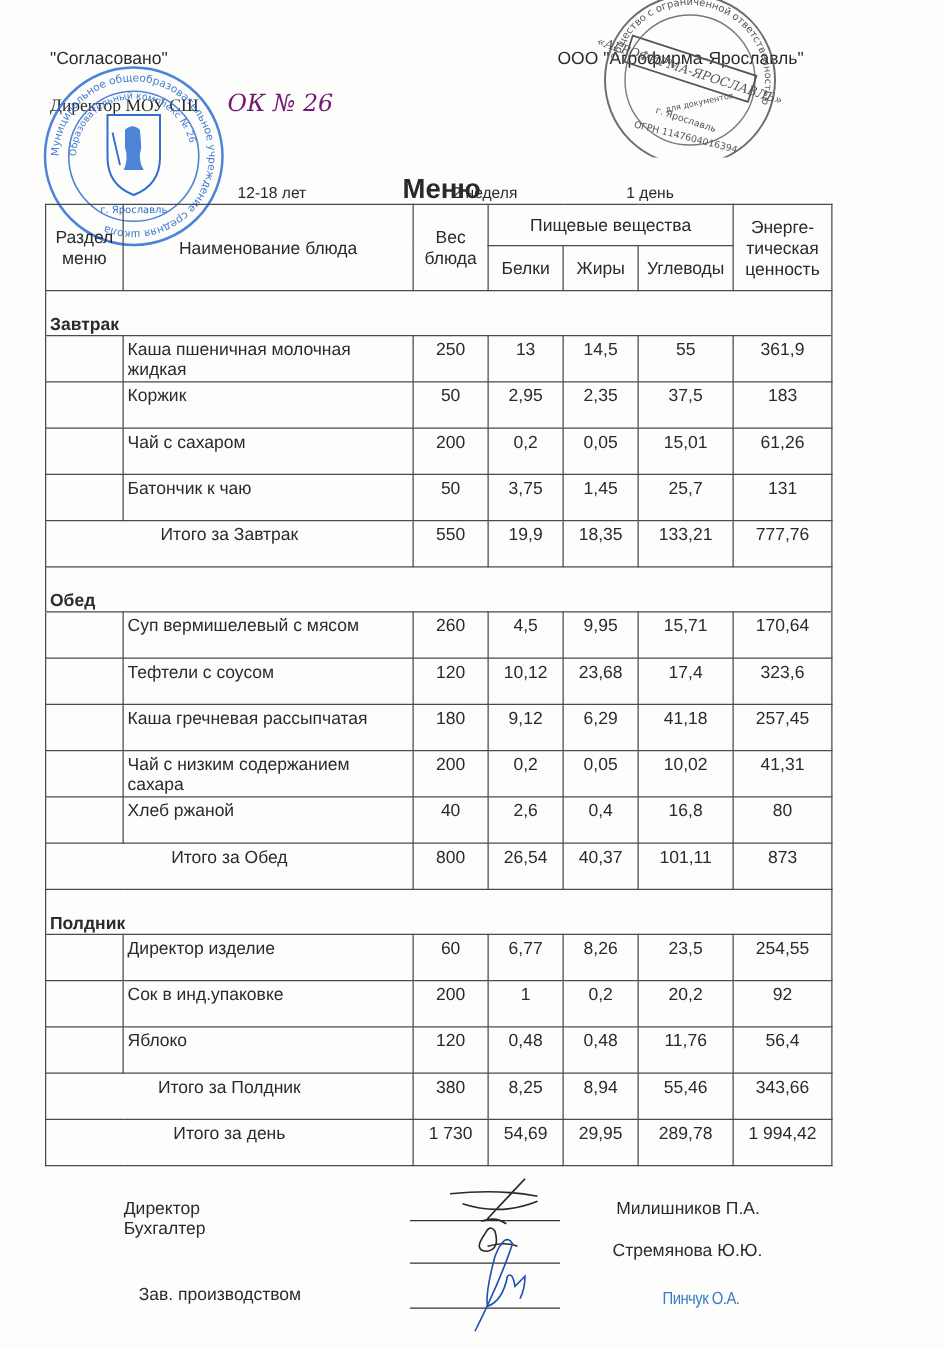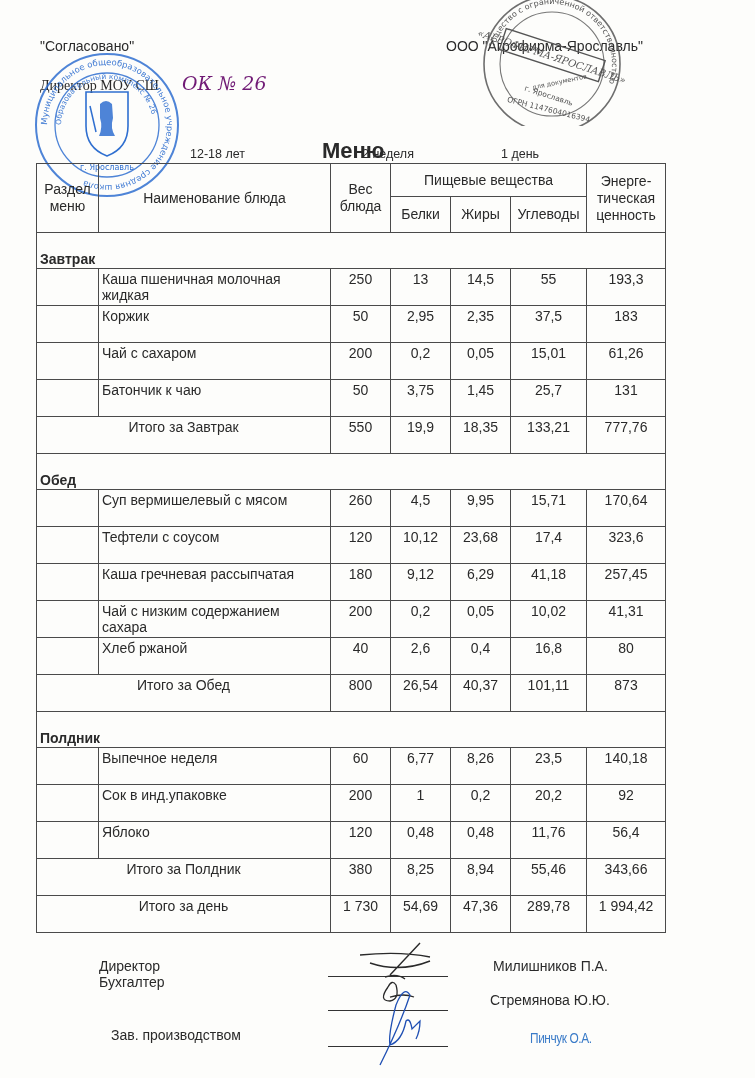--- a/index.html
+++ b/index.html
@@ -101,21 +101,21 @@
   <tr class="section">
         <td colspan="7">Завтрак</td>
       </tr>
       <tr class="item">
         <td></td>
         <td class="name">Каша пшеничная молочная жидкая</td>
         <td class="c">250</td>
         <td class="c">13</td>
         <td class="c">14,5</td>
         <td class="c">55</td>
-        <td class="c">193,3</td>
+        <td class="c">361,9</td>
       </tr>
       <tr class="item">
         <td></td>
         <td class="name">Коржик</td>
         <td class="c">50</td>
         <td class="c">2,95</td>
         <td class="c">2,35</td>
         <td class="c">37,5</td>
         <td class="c">183</td>
       </tr>
@@ -199,26 +199,26 @@
         <td class="c">26,54</td>
         <td class="c">40,37</td>
         <td class="c">101,11</td>
         <td class="c">873</td>
       </tr>
       <tr class="section">
         <td colspan="7">Полдник</td>
       </tr>
       <tr class="item">
         <td></td>
-        <td class="name">Выпечное неделя</td>
+        <td class="name">Директор изделие</td>
         <td class="c">60</td>
         <td class="c">6,77</td>
         <td class="c">8,26</td>
         <td class="c">23,5</td>
-        <td class="c">140,18</td>
+        <td class="c">254,55</td>
       </tr>
       <tr class="item">
         <td></td>
         <td class="name">Сок в инд.упаковке</td>
         <td class="c">200</td>
         <td class="c">1</td>
         <td class="c">0,2</td>
         <td class="c">20,2</td>
         <td class="c">92</td>
       </tr>
@@ -236,21 +236,21 @@
         <td class="c">380</td>
         <td class="c">8,25</td>
         <td class="c">8,94</td>
         <td class="c">55,46</td>
         <td class="c">343,66</td>
       </tr>
       <tr class="total">
         <td colspan="2" class="c">Итого за день</td>
         <td class="c">1 730</td>
         <td class="c">54,69</td>
-        <td class="c">47,36</td>
+        <td class="c">29,95</td>
         <td class="c">289,78</td>
         <td class="c">1 994,42</td>
       </tr>
     </tbody>
 </table>
 
 <div class="abs sig-label" style="top:958px;">Директор</div>
 <div class="abs sig-label" style="top:974px;">Бухгалтер</div>
 <div class="abs sig-label" style="top:1027px;margin-left:12px;">Зав. производством</div>
 

